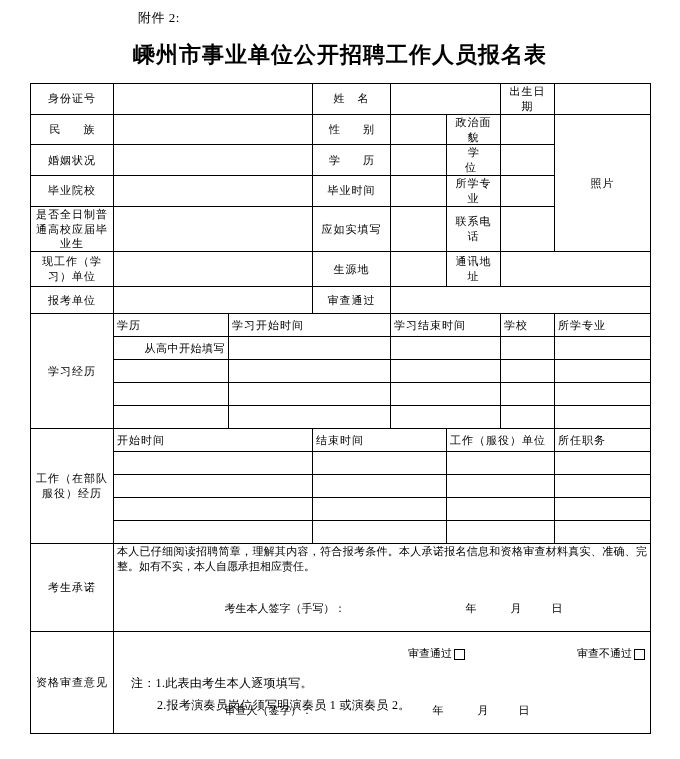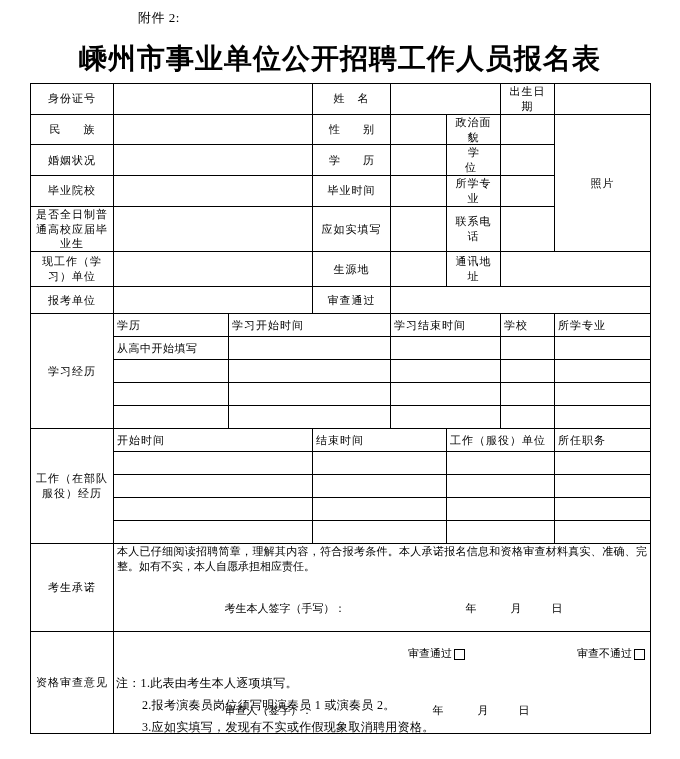--- a/index.html
+++ b/index.html
@@ -28,21 +28,21 @@
     font-size: 13px;
     letter-spacing: 0.5px;
     margin-left: 48px;
   }
   .doc-title {
     position: absolute;
     left: 0;
     top: 40px;
     width: 680px;
     text-align: center;
-    font-size: 28px;
+    font-size: 22px;
     font-weight: bold;
     letter-spacing: 1px;
   }
   table.form {
     position: absolute;
     left: 30px;
     top: 83px;
     width: 620px;
     border-collapse: collapse;
     table-layout: fixed;
@@ -72,21 +72,21 @@
     letter-spacing: 1px;
   }
   td.colhdr {
     letter-spacing: 1px;
   }
   td.secthdr {
     text-align: center;
     letter-spacing: 1px;
   }
   td.hint {
-    text-align: left;
+    text-align: right;
     font-size: 10px;
     letter-spacing: 0.5px;
   }
   .r1 { height: 26px; }
   .r-tall { height: 42px; }
   .r-tall2 { height: 34px; }
   .r-data { height: 22px; }
   .r-hdr { height: 22px; }
   td.promise-body {
     padding: 8px 10px 6px 10px;
@@ -121,21 +121,21 @@
     width: 9px;
     height: 9px;
     border: 1px solid #000;
     vertical-align: middle;
     margin: 0 2px;
     background: #fff;
   }
   .chk-gap { display: inline-block; width: 110px; }
   .notes {
     position: absolute;
-    left: 116px;
+    left: 131px;
     top: 672px;
     font-size: 12px;
     line-height: 1.85;
     letter-spacing: 0.3px;
   }
   .notes .note-line { white-space: nowrap; }
   .note-prefix { display: inline-block; }
   .note-indent { display: inline-block; width: 26px; }
 </style>
 </head>
@@ -315,16 +315,15 @@
         </div>
       </td>
     </tr>
 
   </tbody>
     </table>
 
   <div class="notes">
     <div class="note-line"><span class="note-prefix">注：</span><span>1.此表由考生本人逐项填写。</span></div>
     <div class="note-line"><span class="note-indent"></span><span>2.报考演奏员岗位须写明演奏员 1 或演奏员 2。</span></div>
-    <div class="note-line"><span class="note-indent"></span><span>3.应如实填写，发现有不实或作假现象取消聘用资格。</span></div>
   </div>
 
 </div>
 
 </body></html>

